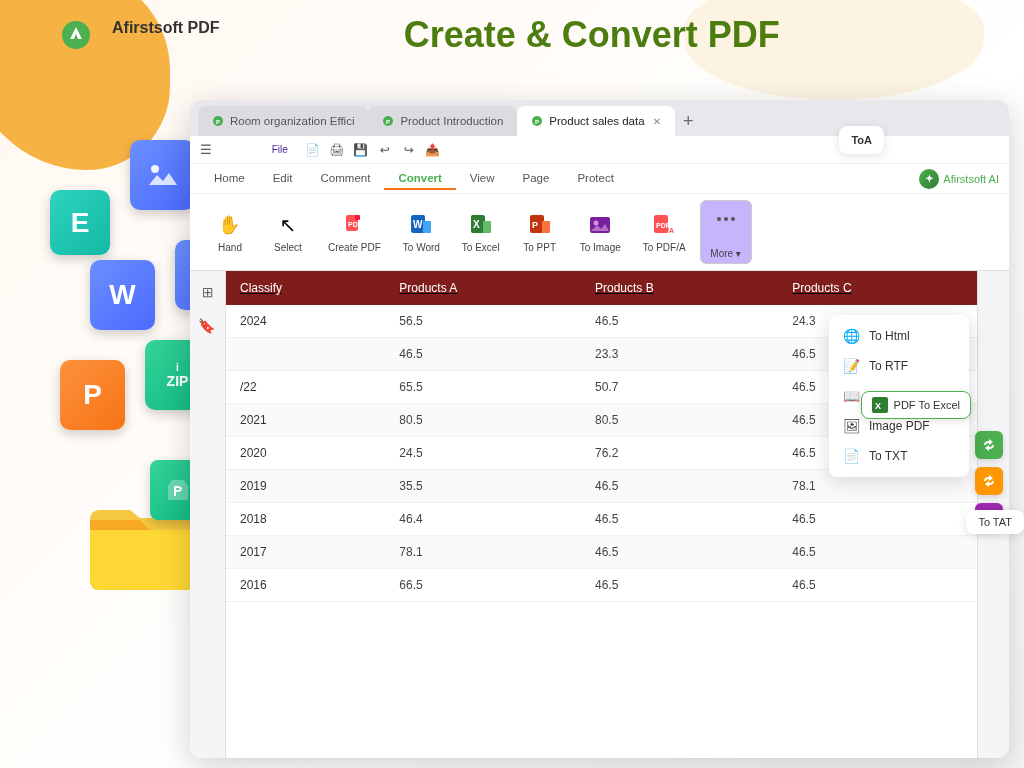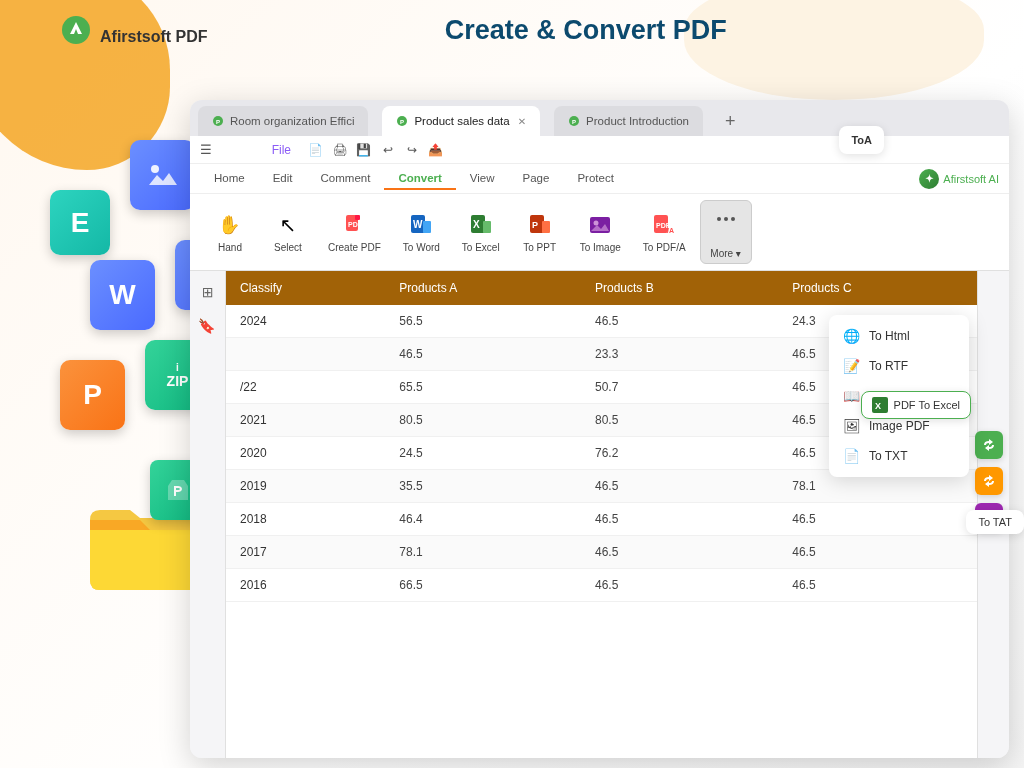--- a/index.html
+++ b/index.html
@@ -48,40 +48,40 @@
       top: 14px;
       left: 60px;
       right: 60px;
       display: flex;
       align-items: center;
       justify-content: space-between;
     }
 
     .logo-area {
       display: flex;
-      align-items: flex-end;
-      gap: 8px;
+      align-items: flex-start;
+      gap: 20px;
       z-index: 10;
     }
 
     .logo-icon {
       width: 32px;
       height: 32px;
     }
 
     .logo-text {
       font-size: 16px;
       font-weight: 600;
       color: #333;
     }
 
     .main-title {
-      font-size: 27px;
+      font-size: 36px;
       font-weight: 800;
-      color: #0c4a6e;
+      color: #4d7c0f;
       text-align: center;
       flex: 1;
       z-index: 10;
     }
 
     
     .floating-icons {
       position: absolute;
       left: 30px;
       top: 130px;
@@ -201,21 +201,21 @@
       z-index: 10;
     }
 
     
     .tab-bar {
       display: flex;
       align-items: flex-end;
       background: #e8e8ec;
       padding: 0 8px;
       height: 36px;
-      gap: 14px;
+      gap: 0;
       text-align: right;
     }
 
     .tab {
       display: flex;
       align-items: center;
       gap: 6px;
       padding: 6px 14px;
       border-radius: 8px 8px 0 0;
       font-size: 11.5px;
@@ -262,22 +262,22 @@
       height: 28px;
     }
 
     .menu-hamburger {
       font-size: 13px;
       color: #555;
       cursor: pointer;
     }
 
     .menu-item {
-      font-size: 12px;
-      color: #8b5cf6;
+      font-size: 10px;
+      color: #4c1d95;
       cursor: pointer;
       padding-left: 48px;
     }
 
     .menu-icons {
       display: flex;
       gap: 6px;
       margin-left: 4px;
     }
 
@@ -402,21 +402,22 @@
     }
 
     
     .data-table {
       width: 100%;
       border-collapse: collapse;
       font-size: 12px;
     }
 
     .data-table thead tr {
-      background: #a16207;
+      background: #7f1d1d;
+      text-decoration: underline;
     }
 
     .data-table thead th {
       color: white;
       padding: 10px 14px;
       font-weight: 500;
       text-align: left;
       font-size: 12px;
     }
 
@@ -641,34 +642,34 @@
 <div class="app-window">
 
   <div class="tab-bar">
     <div class="tab">
       <svg width="12" height="12" viewBox="0 0 12 12">
         <circle cx="6" cy="6" r="5" fill="#4caf50"></circle>
         <text x="6" y="9" font-size="6" fill="white" text-anchor="middle" font-weight="bold">P</text>
       </svg>
       <span>Room organization Effici</span>
     </div>
+    <div class="tab">
+      <svg width="12" height="12" viewBox="0 0 12 12">
+        <circle cx="6" cy="6" r="5" fill="#4caf50"></circle>
+        <text x="6" y="9" font-size="6" fill="white" text-anchor="middle" font-weight="bold">P</text>
+      </svg>
+      <span>Product Introduction</span>
+    </div>
     <div class="tab active">
       <svg width="12" height="12" viewBox="0 0 12 12">
         <circle cx="6" cy="6" r="5" fill="#4caf50"></circle>
         <text x="6" y="9" font-size="6" fill="white" text-anchor="middle" font-weight="bold">P</text>
       </svg>
       <span>Product sales data</span>
       <span class="tab-close">✕</span>
-    </div>
-    <div class="tab">
-      <svg width="12" height="12" viewBox="0 0 12 12">
-        <circle cx="6" cy="6" r="5" fill="#4caf50"></circle>
-        <text x="6" y="9" font-size="6" fill="white" text-anchor="middle" font-weight="bold">P</text>
-      </svg>
-      <span>Product Introduction</span>
     </div>
     <div class="tab-add">+</div>
   </div>
 
   <div class="toolbar-area">
 
     <div class="menu-bar">
       <span class="menu-hamburger">☰</span>
       <span class="menu-item">File</span>
       <div class="menu-icons">
@@ -760,21 +761,21 @@
       <div class="toolbar-btn">
         <div class="toolbar-btn-icon">
           <svg width="24" height="24" viewBox="0 0 24 24">
             <rect x="2" y="2" width="14" height="18" rx="2" fill="#ff5252"></rect>
             <text x="4" y="15" font-size="7" fill="white" font-weight="bold">PDF</text>
             <text x="15" y="20" font-size="7" fill="#ff5252" font-weight="bold">/A</text>
           </svg>
         </div>
         <span class="toolbar-btn-label">To PDF/A</span>
       </div>
-      <div class="toolbar-btn active-btn" style="border: 1.5px solid #ccc; background:#e5e5e5;gap:15px;">
+      <div class="toolbar-btn active-btn" style="border: 1.5px solid #ccc; background:#c4b5fd;gap:15px;">
         <div class="toolbar-btn-icon">
           <svg width="24" height="24" viewBox="0 0 24 24">
             <circle cx="5" cy="12" r="2" fill="#555"></circle>
             <circle cx="12" cy="12" r="2" fill="#555"></circle>
             <circle cx="19" cy="12" r="2" fill="#555"></circle>
           </svg>
         </div>
         <span class="toolbar-btn-label">More ▾</span>
       </div>
     </div>

